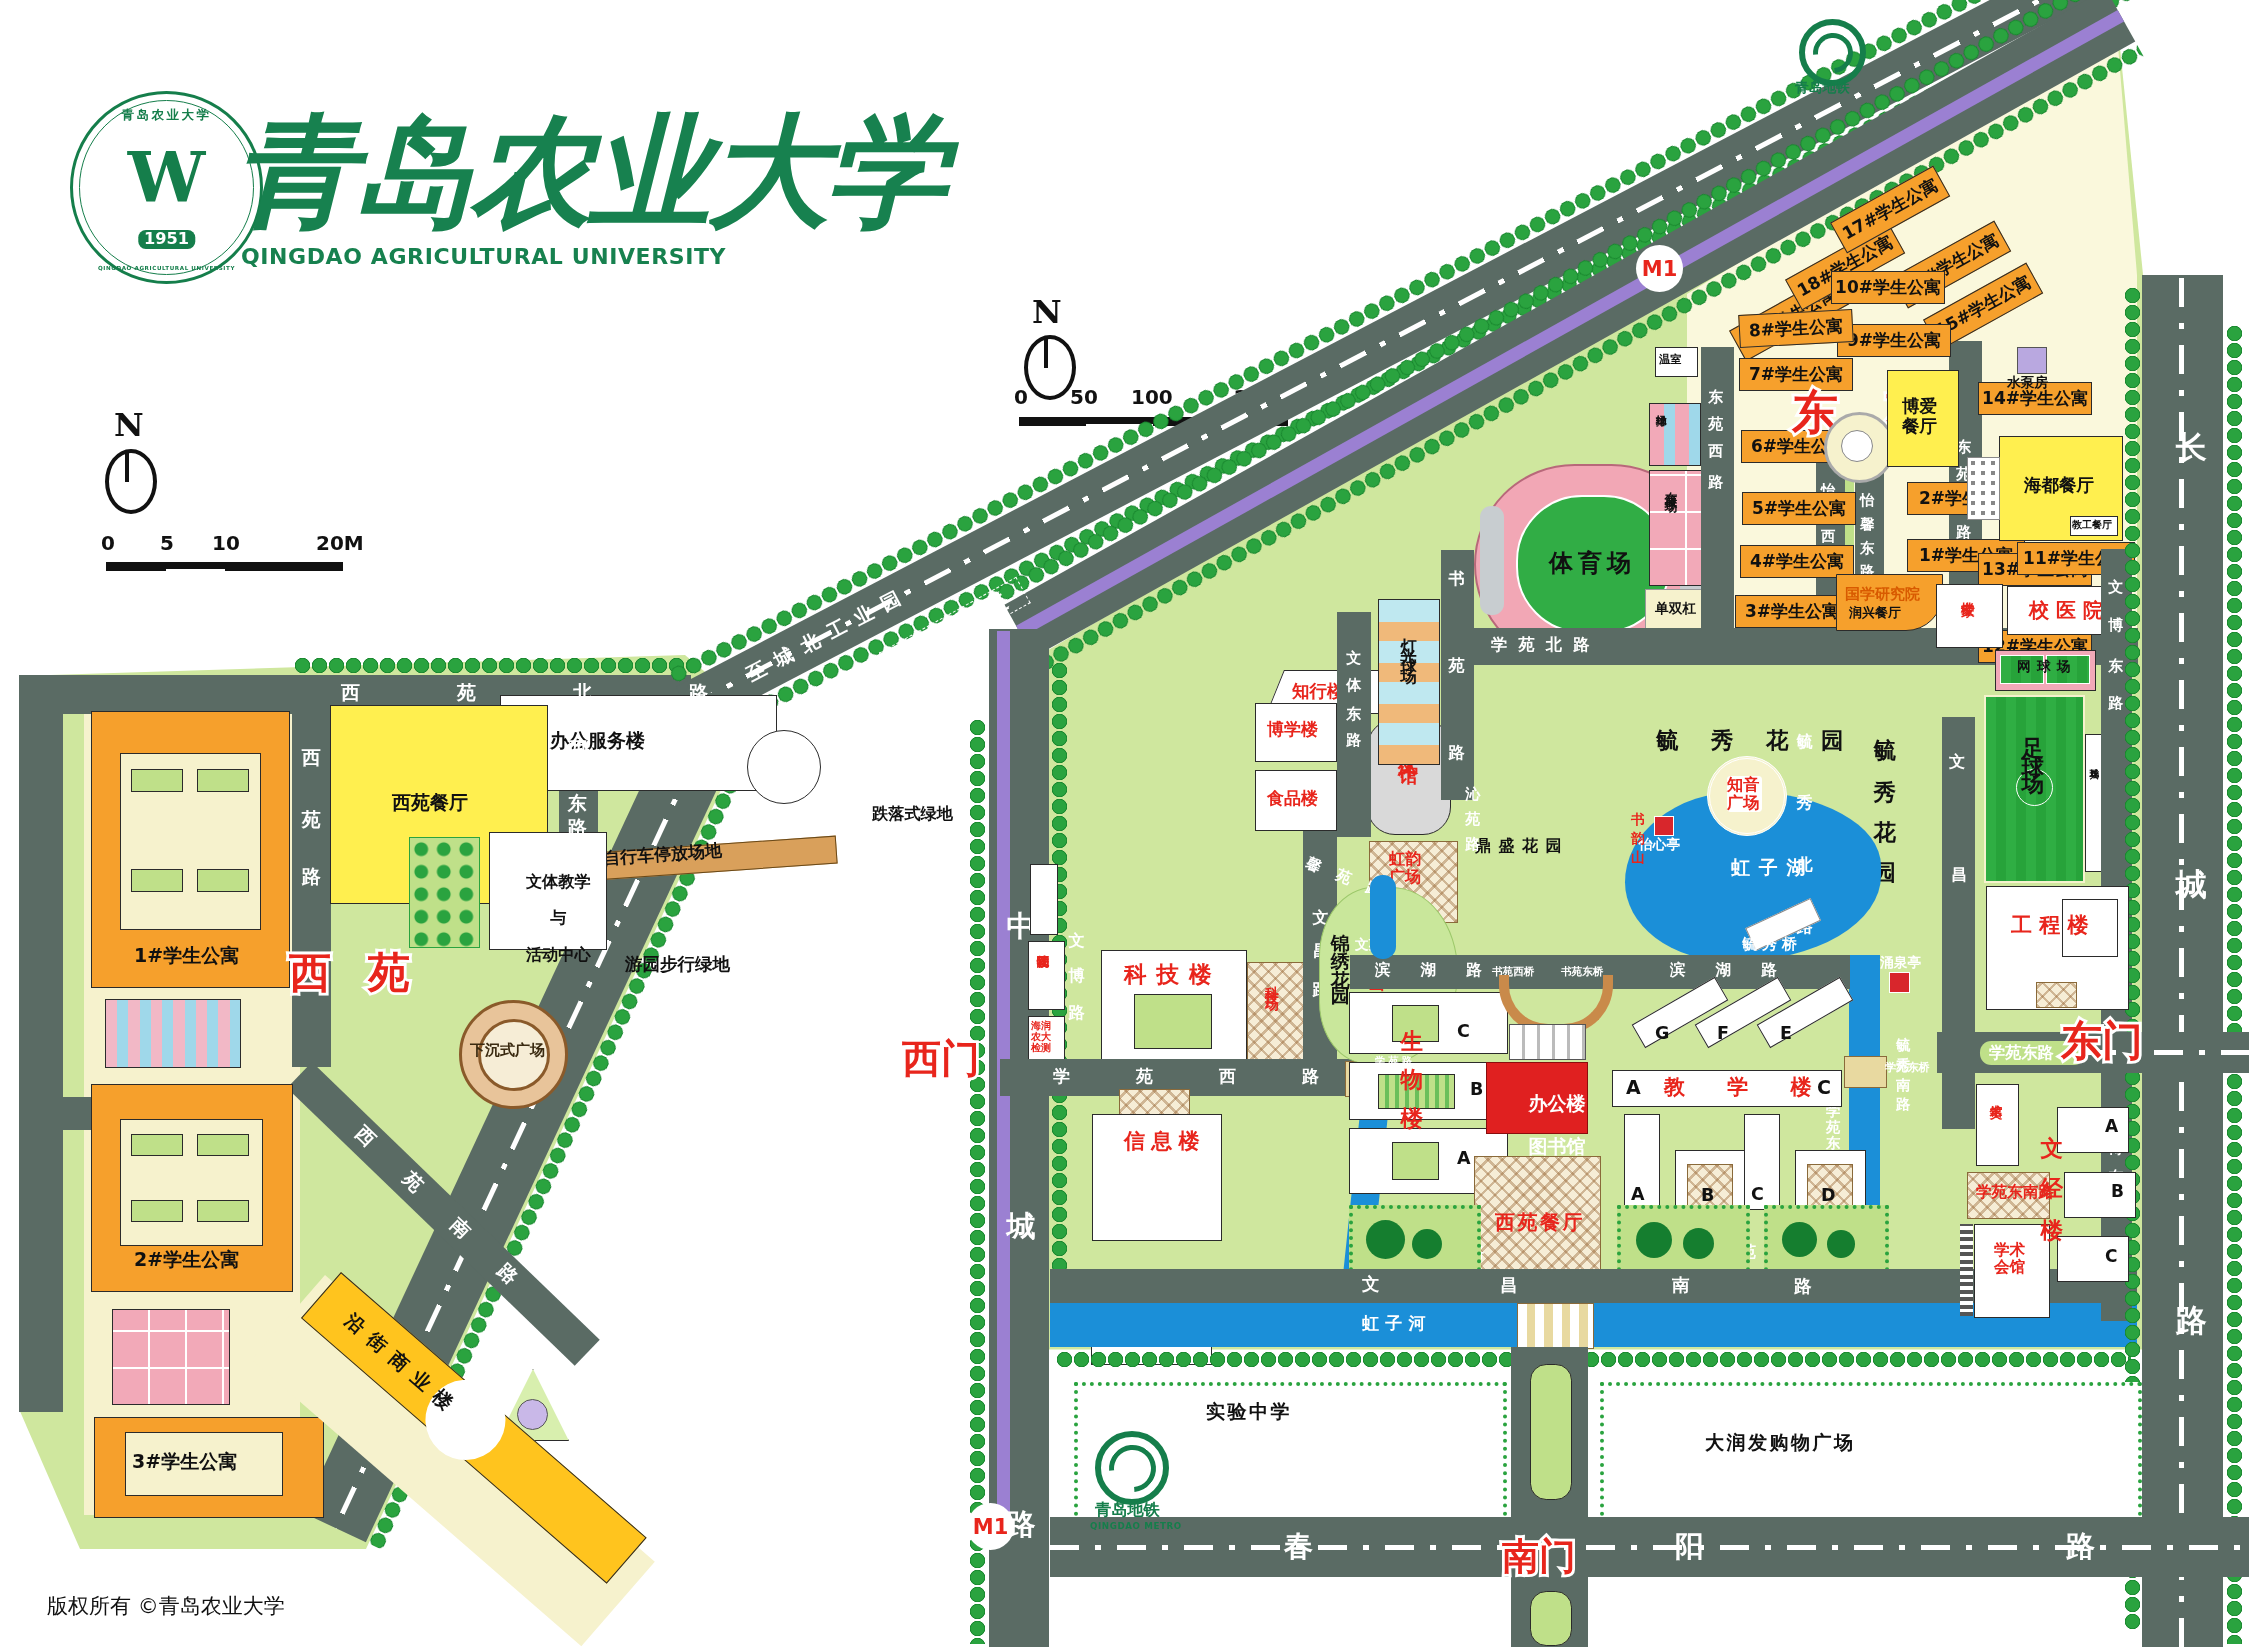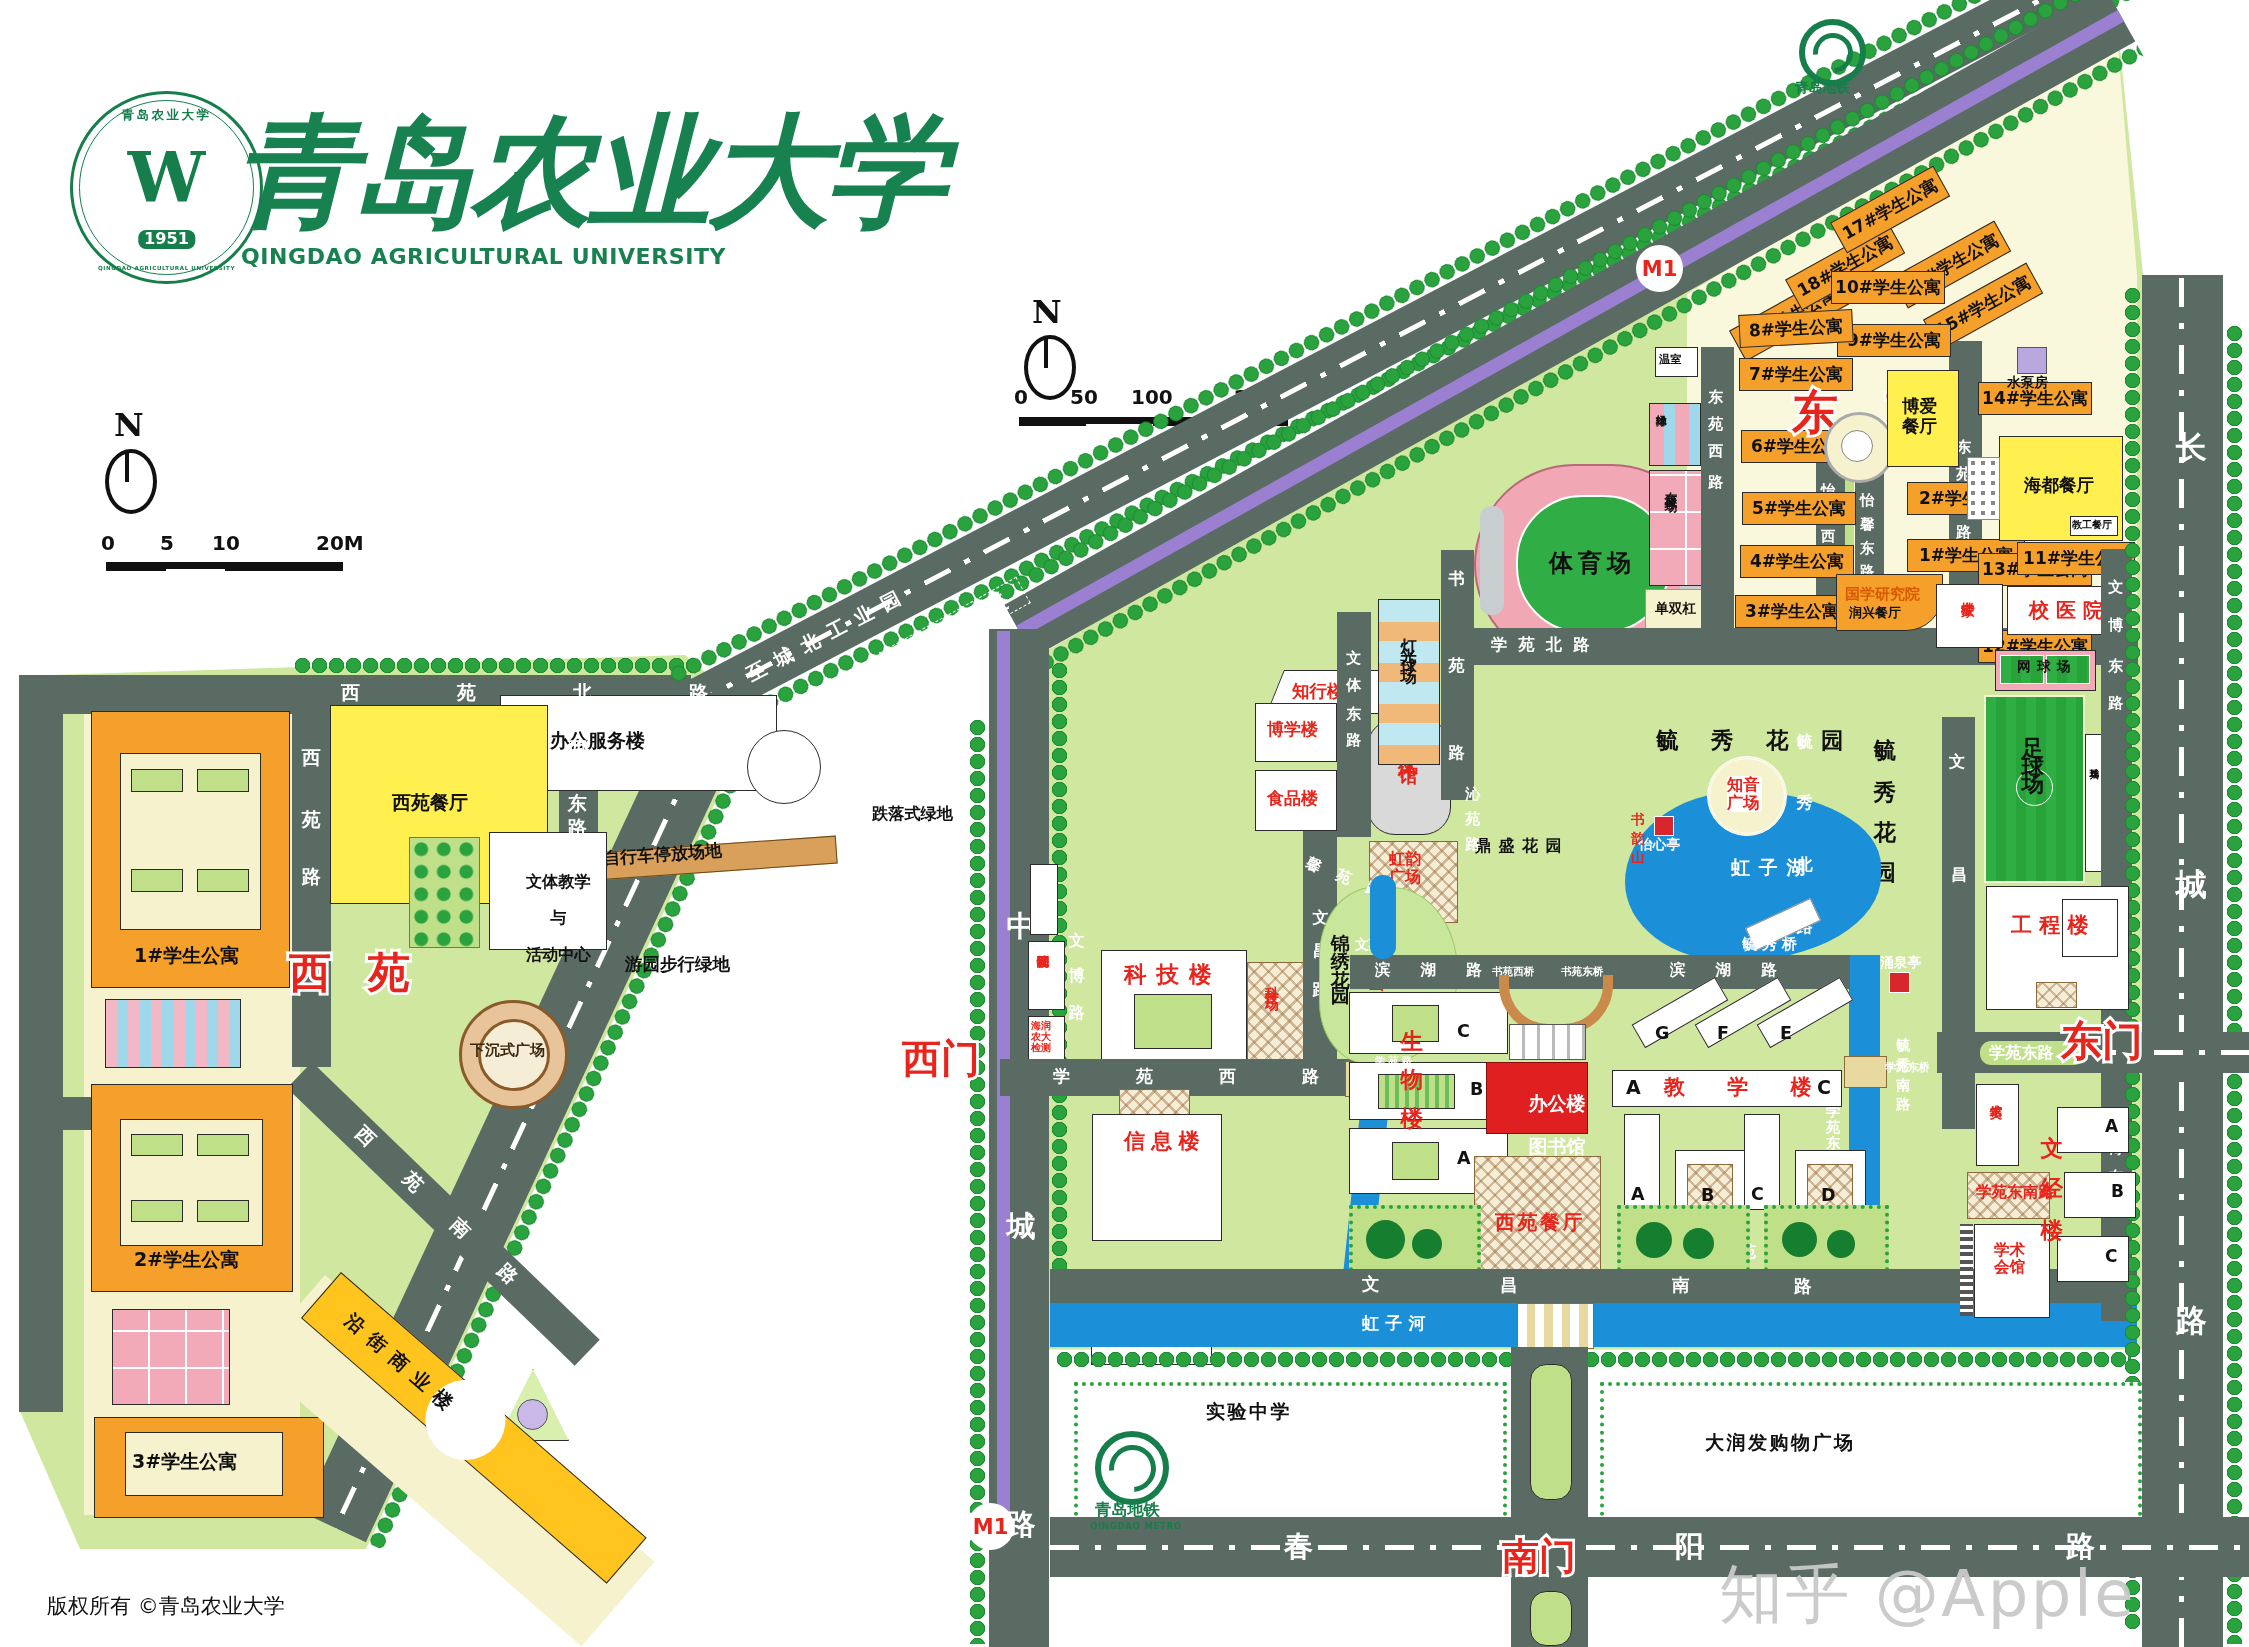--- a/index.html
+++ b/index.html
@@ -468,16 +468,15 @@
       <div class="dash" style="left:0;top:27.5px;width:100%;height:5px"></div>
   </div>
   <div class="lb w" style="left:1284px;top:1530px;font-size:29px;letter-spacing:362px">春阳路</div>
   <div class="gate" style="left:1502px;top:1532px;font-size:37px">南门</div>
 
   <div class="mlogo" style="left:1095px;top:1431px;width:62px;height:62px"></div>
   <div class="lb" style="left:1095px;top:1501px;font-size:16.2px;color:#157e4b">青岛地铁</div>
   <div class="lb" style="left:1090px;top:1522px;font-size:8.7px;color:#157e4b;letter-spacing:0.6px">QINGDAO METRO</div>
 
   <div class="lb" style="left:47px;top:1595px;font-size:21px;font-weight:400">版权所有 ©青岛农业大学</div>
-  <div class="lb" style="left:1719px;top:1559px;font-size:64px;color:#c9c9c9;font-weight:400;letter-spacing:2.5px;opacity:.95">知乎 @Apple</div>
 
 </div>
 
 
 </body></html>

